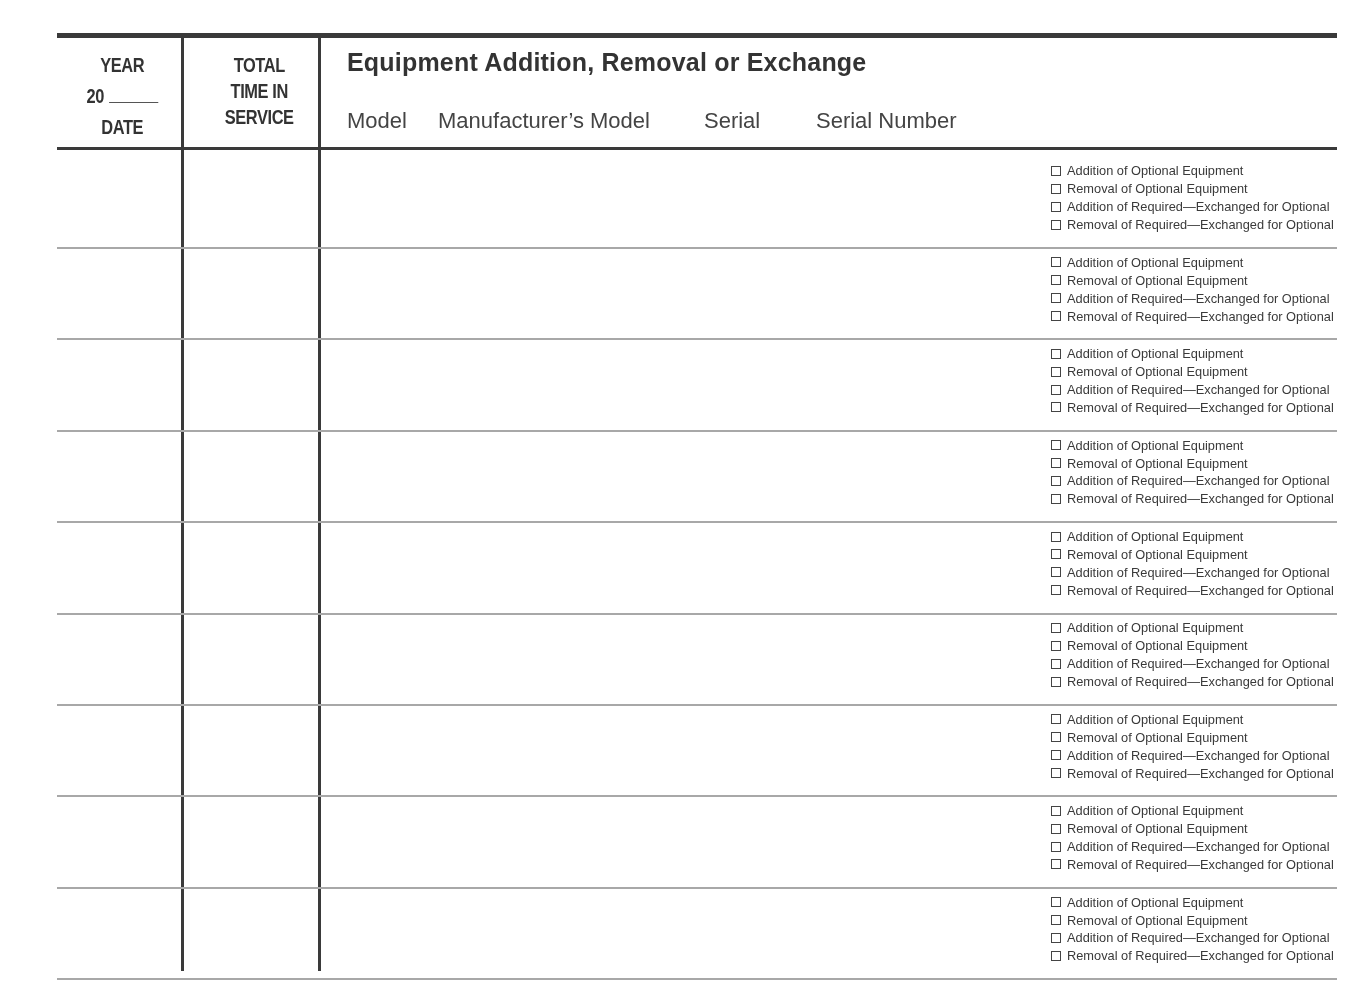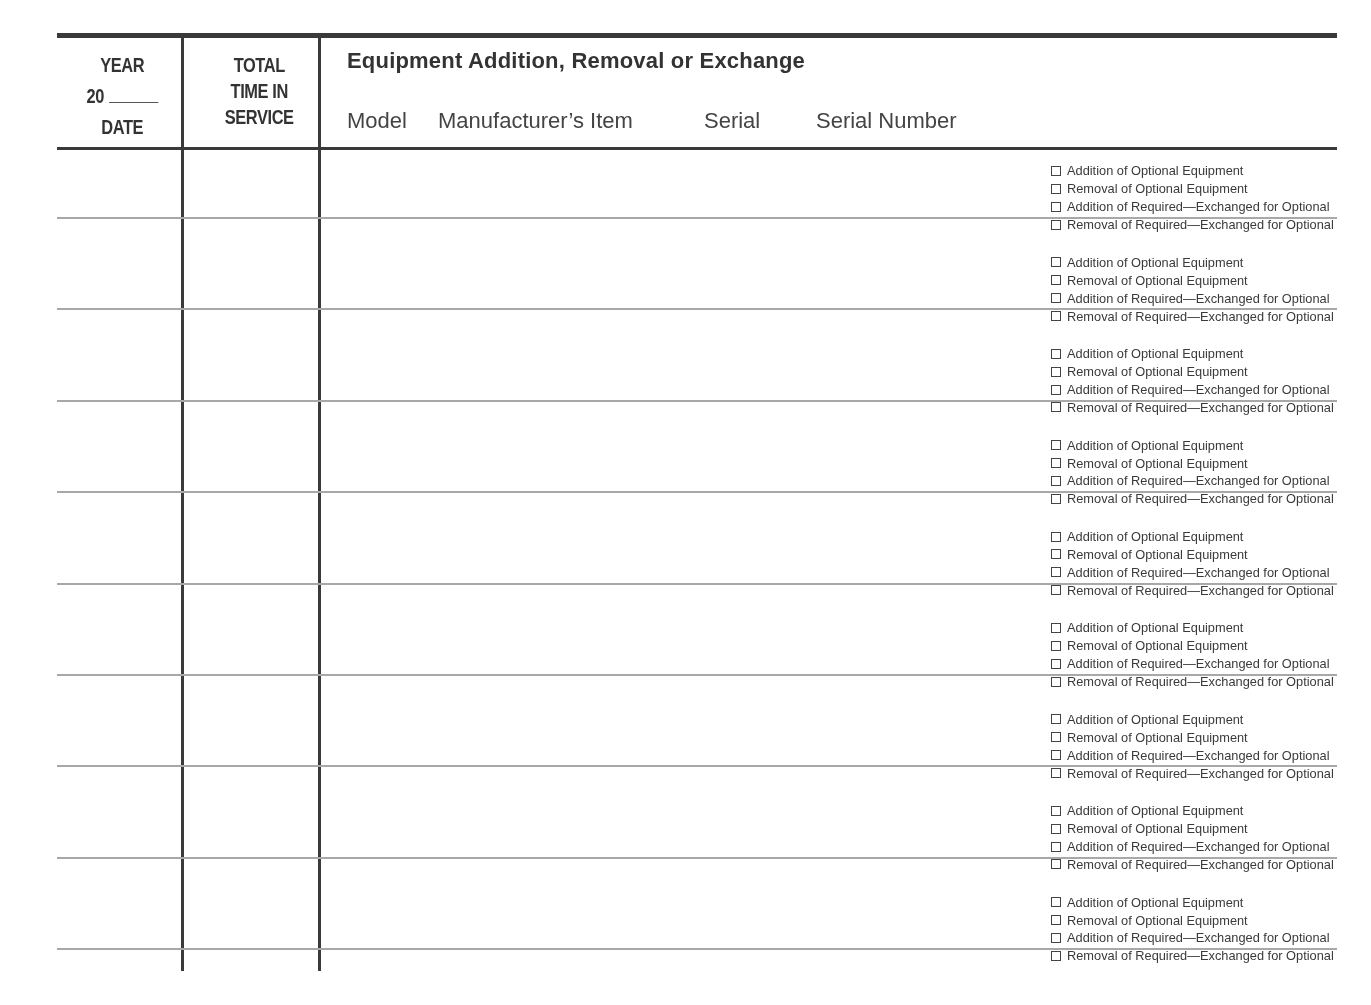--- a/index.html
+++ b/index.html
@@ -8,25 +8,25 @@
     .top-rule { position: absolute; left: 0; top: 0; width: 1280px; height: 5px; background: #3a3a3a; }
     .header { position: absolute; left: 16px; top: 5px; width: 1280px; height: 110px; text-align: center; }
     .header-rule { position: absolute; left: 0; top: 114px; width: 1280px; height: 3px; background: #3a3a3a; }
     .vline { position: absolute; top: 5px; width: 3px; height: 933px; background: #3a3a3a; }
     .vline.v1 { left: 124px; }
     .vline.v2 { left: 261px; }
     .hcell-year { position: absolute; left: 0; top: 12px; width: 120px; font-family: "Liberation Sans", sans-serif; font-weight: bold; font-size: 20px; line-height: 31px; letter-spacing: -0.5px; transform: scaleX(0.82); transform-origin: left top; color: #333; }
     .year-line { display: inline-block; width: 60px; border-bottom: 1px solid #555; margin-left: 6px; vertical-align: baseline; height: 14px; }
     .hcell-tis { position: absolute; left: 137px; top: 14px; width: 120px; font-weight: bold; font-size: 20px; line-height: 26px; letter-spacing: -0.5px; transform: scaleX(0.82); transform-origin: left top; color: #333; }
     .hcell-main { position: absolute; left: 274px; top: 0; width: 1000px; height: 110px; }
-    .main-title { position: absolute; left: 0; top: 10px; font-weight: bold; font-size: 22px; letter-spacing: 0.2px; color: #333; white-space: nowrap; }
+    .main-title { position: absolute; left: 0; top: 10px; font-weight: bold; font-size: 25px; letter-spacing: 0.2px; color: #333; white-space: nowrap; }
     .col-labels { position: absolute; left: 0; top: 70px; font-size: 22px; color: #444; white-space: nowrap; }
     .col-labels span { position: absolute; top: 0; white-space: nowrap; }
     .rows { position: absolute; left: 0; top: 117px; width: 1280px; }
-    .row { position: absolute; left: 0; width: 1280px; height: 69px; }
+    .row { position: absolute; left: 0; width: 1280px; height: 99px; }
     .row-rule { position: absolute; left: 0; bottom: 0; width: 1280px; height: 2px; background: #a8a8a8; }
     .checks { position: absolute; left: 994px; top: 12px; width: 290px; }
     .check { display: flex; align-items: center; height: 17.9px; font-size: 12.8px; color: #3a3a3a; white-space: nowrap; cursor: pointer; }
     .box { display: inline-block; width: 10px; height: 10px; border: 1px solid #444; margin-right: 6px; box-sizing: border-box; flex: none; }
     .cell { position: absolute; top: 0; height: 89px; }
     .cell.date { left: 0; width: 124px; }
     .cell.tis { left: 127px; width: 134px; }
     .cell.equip { left: 264px; width: 725px; }
   </style>
 </head>
@@ -45,21 +45,21 @@
     <div class="hcell-tis">
       <div>TOTAL</div>
       <div>TIME IN</div>
       <div>SERVICE</div>
     </div>
 
     <div class="hcell-main">
       <div class="main-title">Equipment Addition, Removal or Exchange</div>
       <div class="col-labels">
         <span style="left:0px">Model</span>
-        <span style="left:91px">Manufacturer’s Item</span>
+        <span style="left:91px">Manufacturer’s Model</span>
         <span style="left:357px">Serial</span>
         <span style="left:469px">Serial Number</span>
       </div>
     </div>
   </div>
 
   <div class="header-rule"></div>
   <div class="vline v1"></div>
   <div class="vline v2"></div>
 

